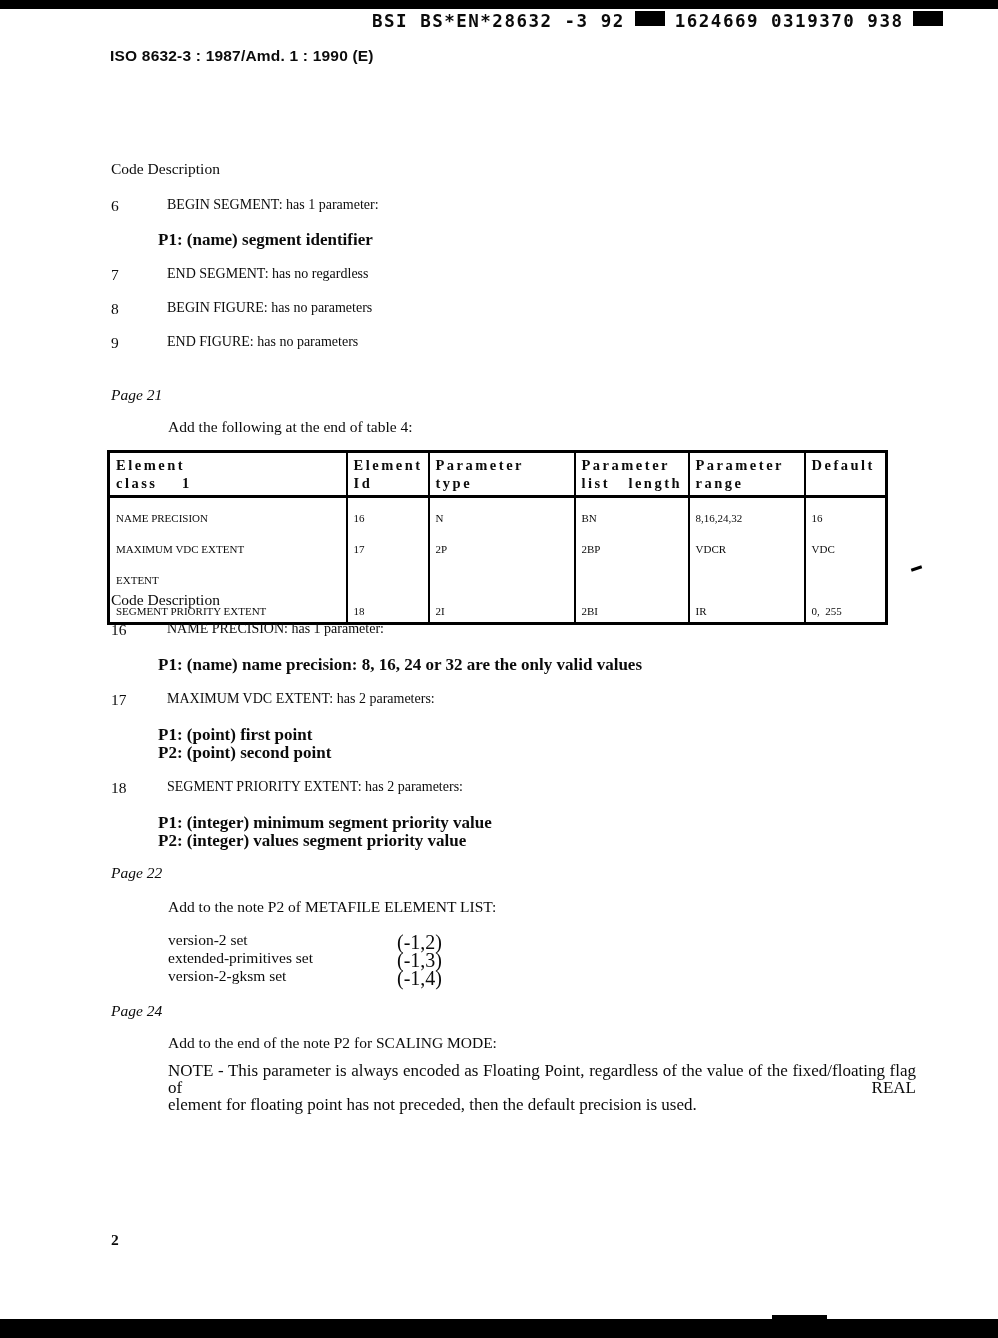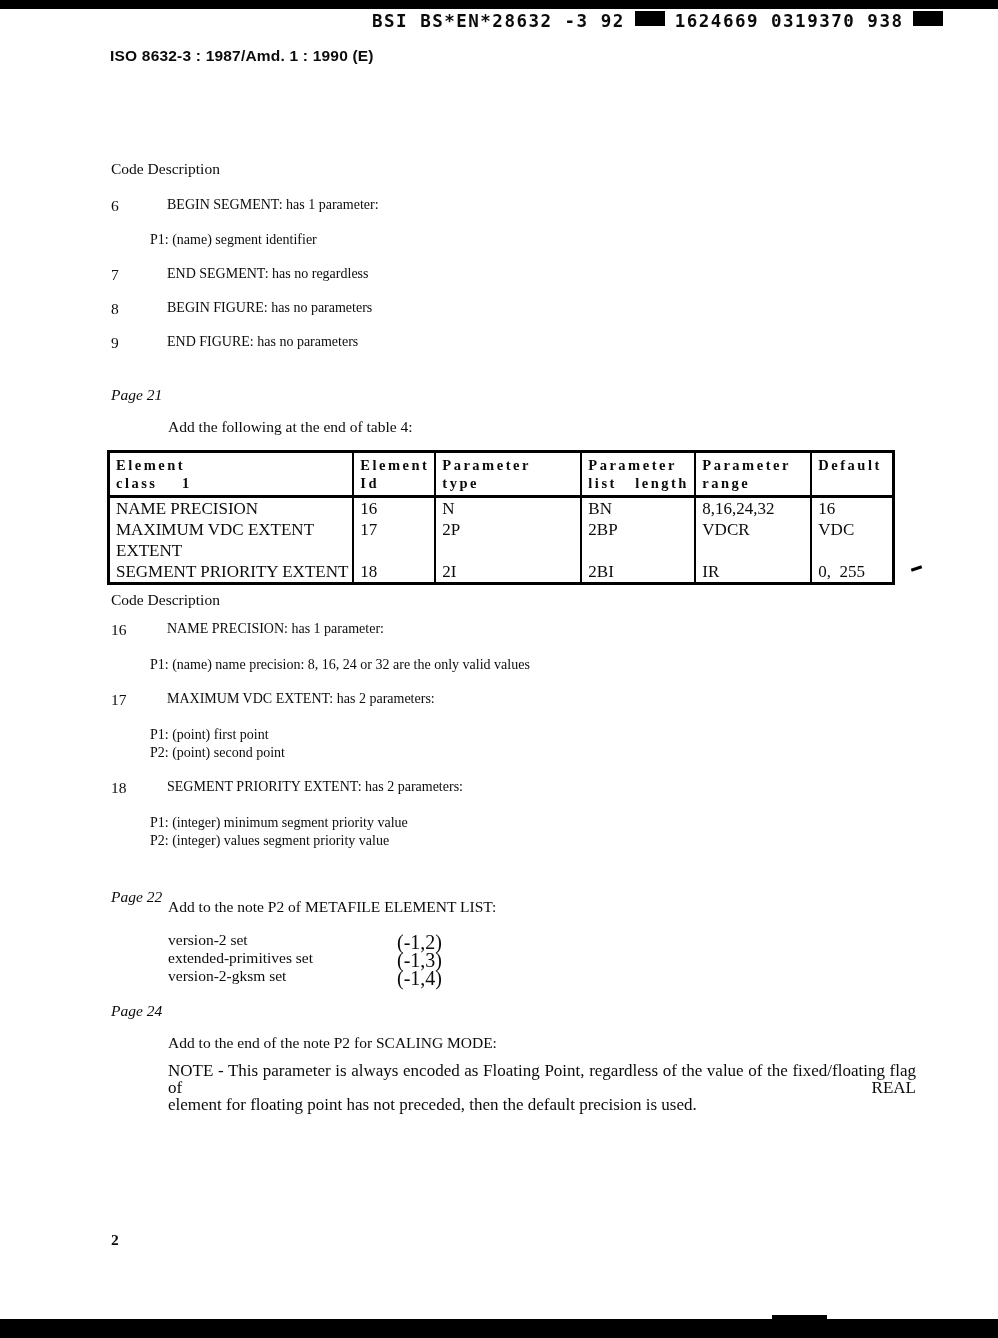--- a/index.html
+++ b/index.html
@@ -14,33 +14,33 @@
   .ocr{
     font-family:"DejaVu Sans Mono",monospace;font-weight:bold;
     font-size:17.5px;letter-spacing:1.5px;display:flex;gap:10px;
   }
   .ocr-block{width:30px;height:15px;background:#000;flex:0 0 auto;}
   .doc-ref{font-family:"Liberation Sans",sans-serif;font-weight:bold;font-size:15.5px;letter-spacing:.2px;}
   .body-text{font-size:15.5px;}
   .italic-label{font-size:15.5px;font-style:italic;}
   .code-num{left:111px;font-size:15.5px;}
   .code-title{left:167px;font-size:14px;}
-  .code-param{left:150px;font-size:14px;line-height:18.5px;white-space:normal;}
+  .code-param{left:158px;font-size:17px;line-height:18.5px;white-space:normal;font-weight:bold;}
   
   table.std{border-collapse:collapse;table-layout:fixed;background:#fff;}
   table.std,table.std th,table.std td{border:2px solid #000;}
   table.std{border-width:3px;}
   table.std th{
     border-bottom-width:3px;text-align:left;vertical-align:top;
     font-size:14.5px;font-weight:bold;letter-spacing:2.5px;
     padding:3px 4px 3px 6px;line-height:18px;white-space:pre;
   }
   table.std td{
     border-top:none;border-bottom:none;
-    font-size:17px;padding:1px 4px 1px 6px;line-height:19px;
+    font-size:11px;padding:11px 4px 1px 6px;line-height:19px;
     vertical-align:top;white-space:pre;
   }
   .entry-name{left:168px;font-size:15.5px;}
   .entry-val{left:397px;font-size:20px;}
   .note-block{position:absolute;left:168px;width:748px;font-size:17px;line-height:17px;}
   .note-line{text-align:justify;text-align-last:justify;white-space:normal;}
   .note-line.last{text-align-last:left;}
   .artifact{position:absolute;background:#000;}
 </style>
 </head>
@@ -144,21 +144,21 @@
   <div class="abs code-num" style="top:691px;">17</div>
   <div class="abs code-title" style="top:691px;">MAXIMUM VDC EXTENT: has 2 parameters:</div>
   <div class="abs code-param" style="top:726px;">P1: (point) first point</div>
   <div class="abs code-param" style="top:744px;">P2: (point) second point</div>
 
   <div class="abs code-num" style="top:779px;">18</div>
   <div class="abs code-title" style="top:779px;text-align:right;">SEGMENT PRIORITY EXTENT: has 2 parameters:</div>
   <div class="abs code-param" style="top:814px;">P1: (integer) minimum segment priority value</div>
   <div class="abs code-param" style="top:832px;">P2: (integer) values segment priority value</div>
 
-  <div class="abs italic-label" style="left:111px;top:888px;font-style:italic;">Page 22</div>
+  <div class="abs italic-label" style="left:111px;top:864px;font-style:italic;">Page 22</div>
   <div class="abs body-text" style="left:168px;top:898px;">Add to the note P2 of METAFILE ELEMENT LIST:</div>
 
   <div class="abs entry-name" style="top:931px;">version-2 set</div>
   <div class="abs entry-val" style="top:931px;">(-1,2)</div>
   <div class="abs entry-name" style="top:949px;">extended-primitives set</div>
   <div class="abs entry-val" style="top:949px;">(-1,3)</div>
   <div class="abs entry-name" style="top:967px;">version-2-gksm set</div>
   <div class="abs entry-val" style="top:967px;">(-1,4)</div>
 
   <div class="abs italic-label" style="left:111px;top:1002px;">Page 24</div>

